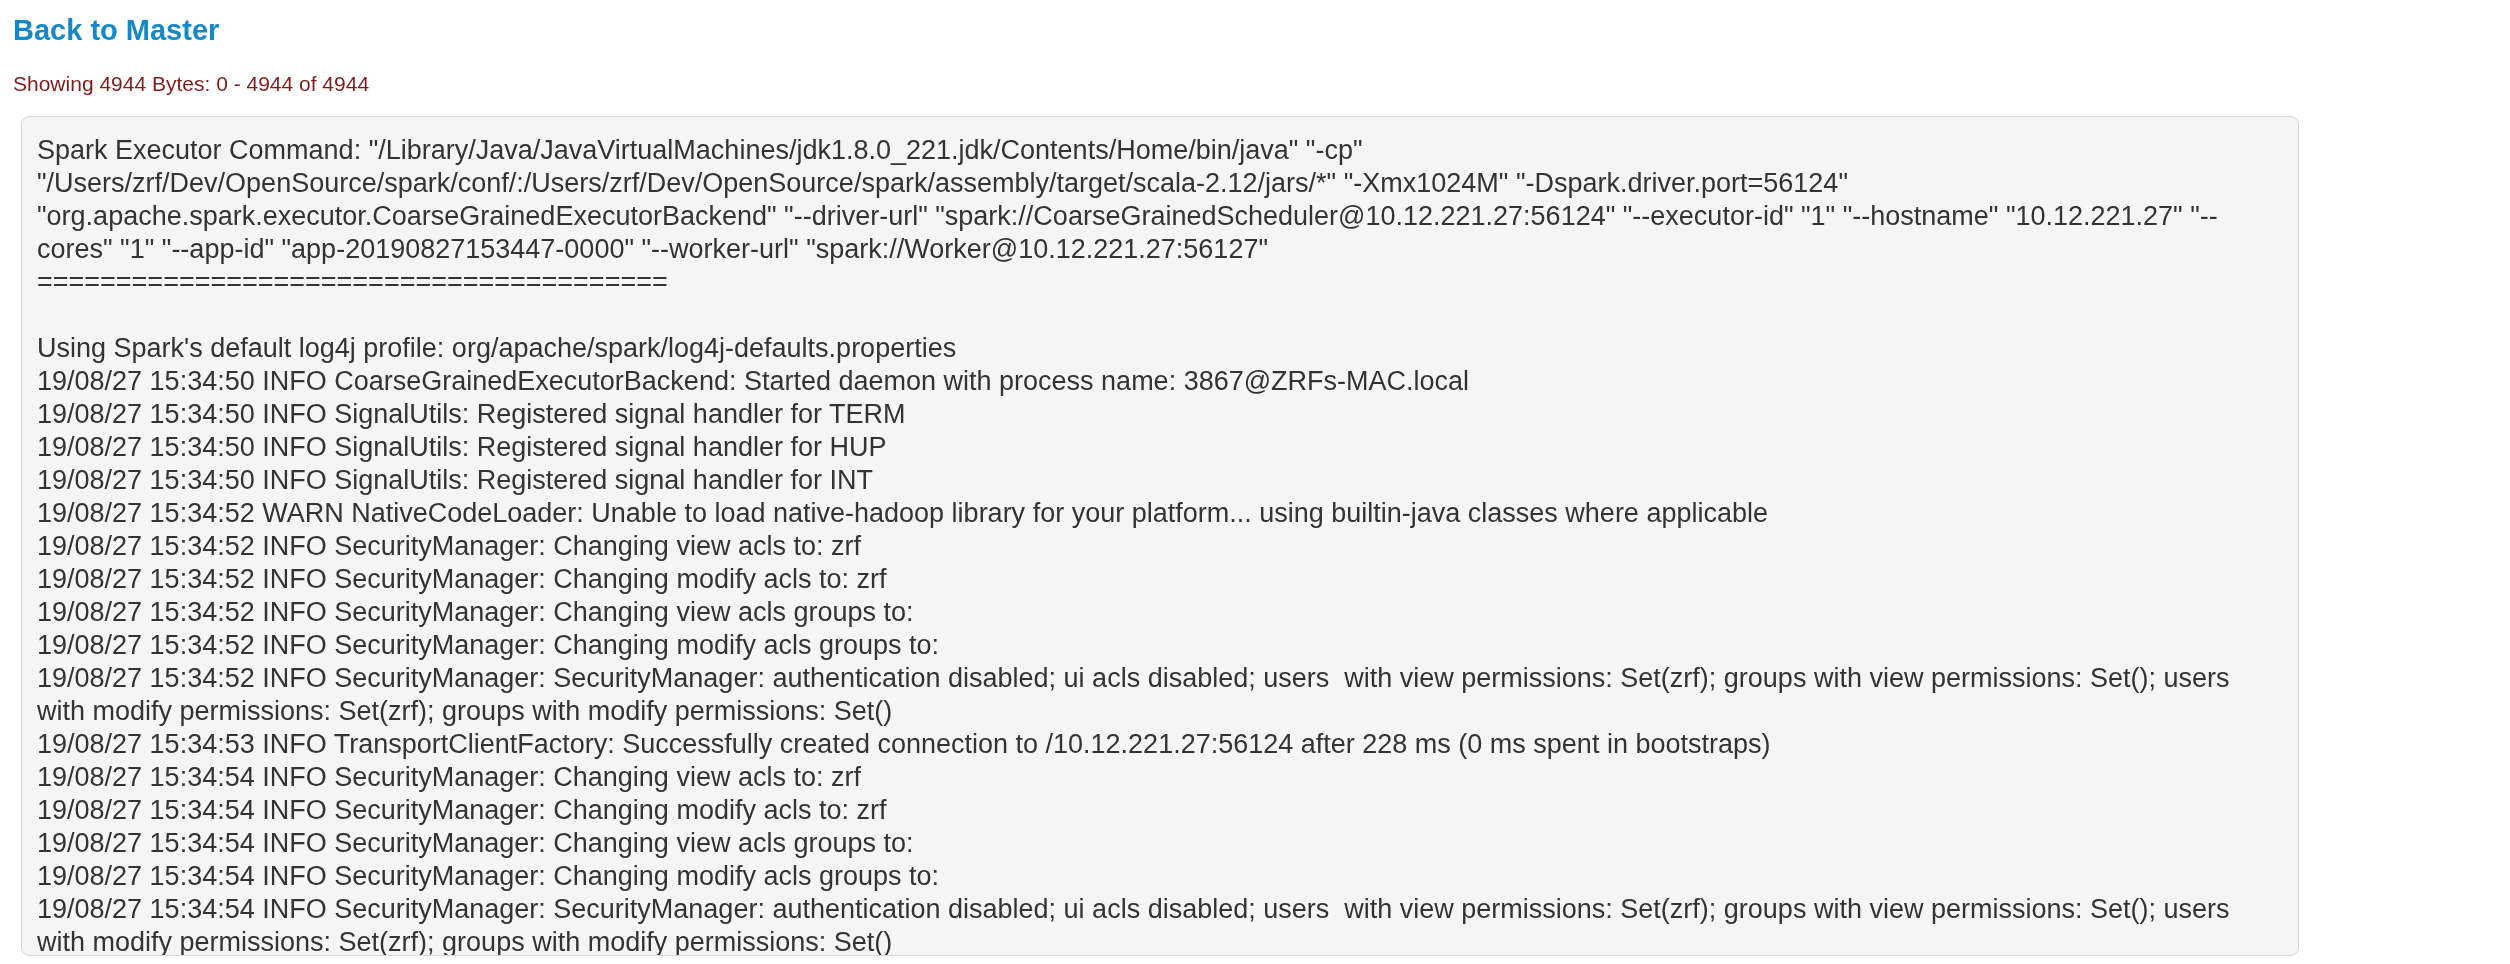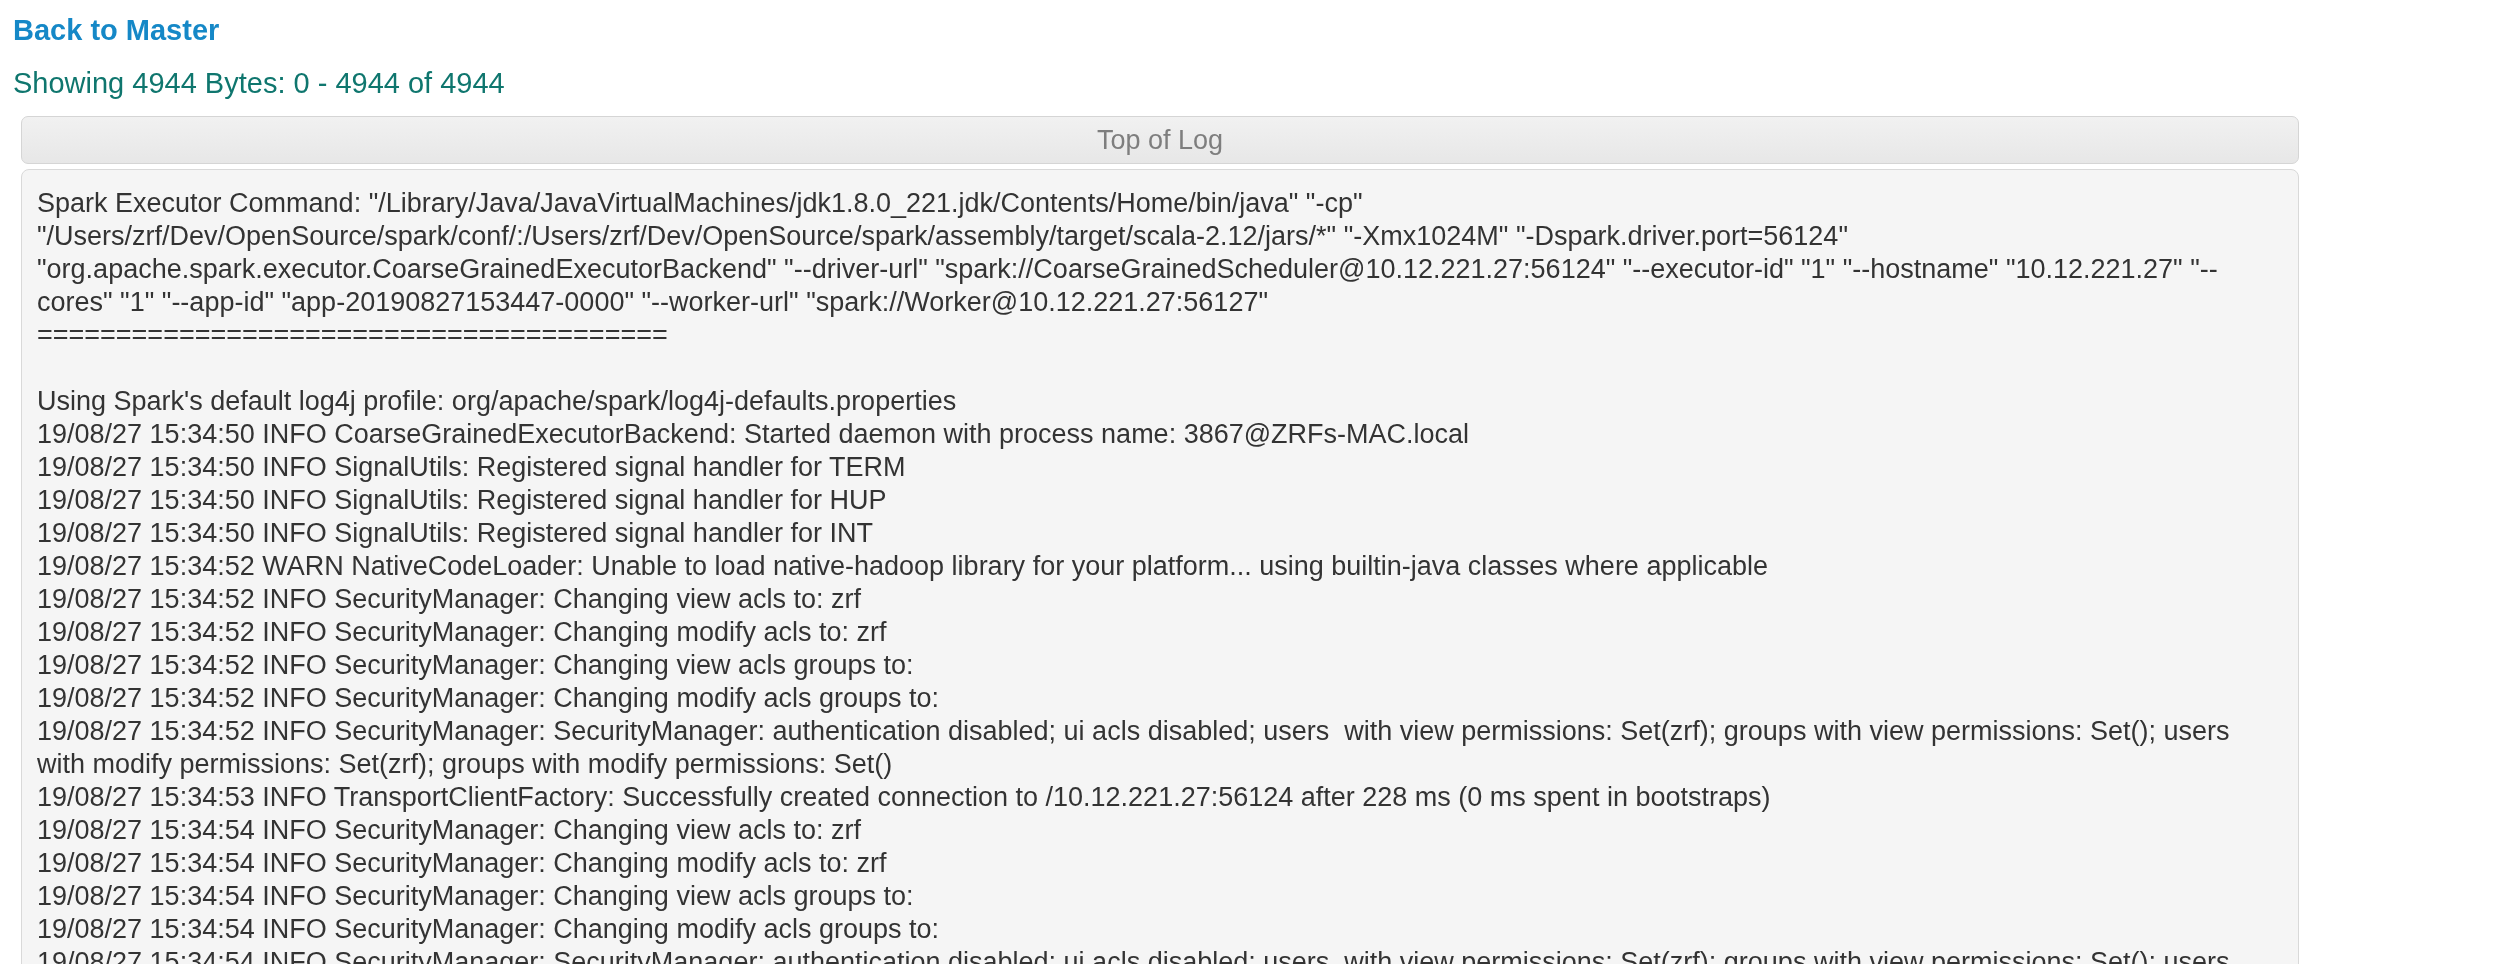--- a/index.html
+++ b/index.html
@@ -23,22 +23,22 @@
   .back-link{
     display:inline-block;
     margin:14px 0 0 13px;
     font-size:29px;line-height:33px;font-weight:600;
     color:var(--link-blue);
     text-decoration:none;
     cursor:pointer;
   }
   .byte-range{
     margin:20px 0 16px 13px;
-    font-size:29px;line-height:33px;font-weight:400;
-    color:#0f766e;
+    font-size:21px;line-height:33px;font-weight:400;
+    color:#7f1d1d;
   }
   .top-button{
     display:flex;align-items:center;justify-content:center;
     margin:13px 21px 0 21px;
     height:48px;
     background:linear-gradient(#f1f1f1,#e7e7e7);
     border:1px solid var(--button-border);
     border-radius:7px;
     color:var(--button-text);
     font-size:27px;
@@ -66,23 +66,20 @@
 </style>
 </head>
 <body>
 
 <div class="page">
 
   <a class="back-link">Back to Master</a>
 
   <div class="byte-range">Showing 4944 Bytes: 0 - 4944 of 4944</div>
 
-  <div class="top-button">
-    <span>Top of Log</span>
-  </div>
 
   <div class="log-box">
     <pre class="log-text">Spark Executor Command: "/Library/Java/JavaVirtualMachines/jdk1.8.0_221.jdk/Contents/Home/bin/java" "-cp" "/Users/zrf/Dev/OpenSource/spark/conf/:/Users/zrf/Dev/OpenSource/spark/assembly/target/scala-2.12/jars/*" "-Xmx1024M" "-Dspark.driver.port=56124" "org.apache.spark.executor.CoarseGrainedExecutorBackend" "--driver-url" "spark://CoarseGrainedScheduler@10.12.221.27:56124" "--executor-id" "1" "--hostname" "10.12.221.27" "--cores" "1" "--app-id" "app-20190827153447-0000" "--worker-url" "spark://Worker@10.12.221.27:56127"
 ========================================
 
 Using Spark's default log4j profile: org/apache/spark/log4j-defaults.properties
 19/08/27 15:34:50 INFO CoarseGrainedExecutorBackend: Started daemon with process name: 3867@ZRFs-MAC.local
 19/08/27 15:34:50 INFO SignalUtils: Registered signal handler for TERM
 19/08/27 15:34:50 INFO SignalUtils: Registered signal handler for HUP
 19/08/27 15:34:50 INFO SignalUtils: Registered signal handler for INT

